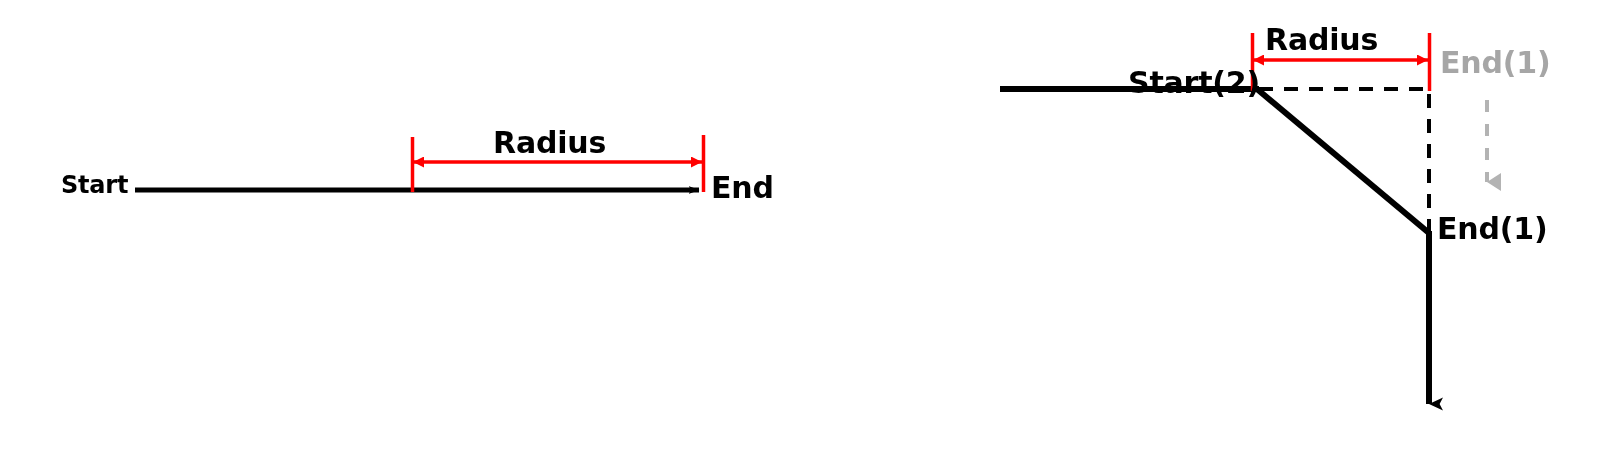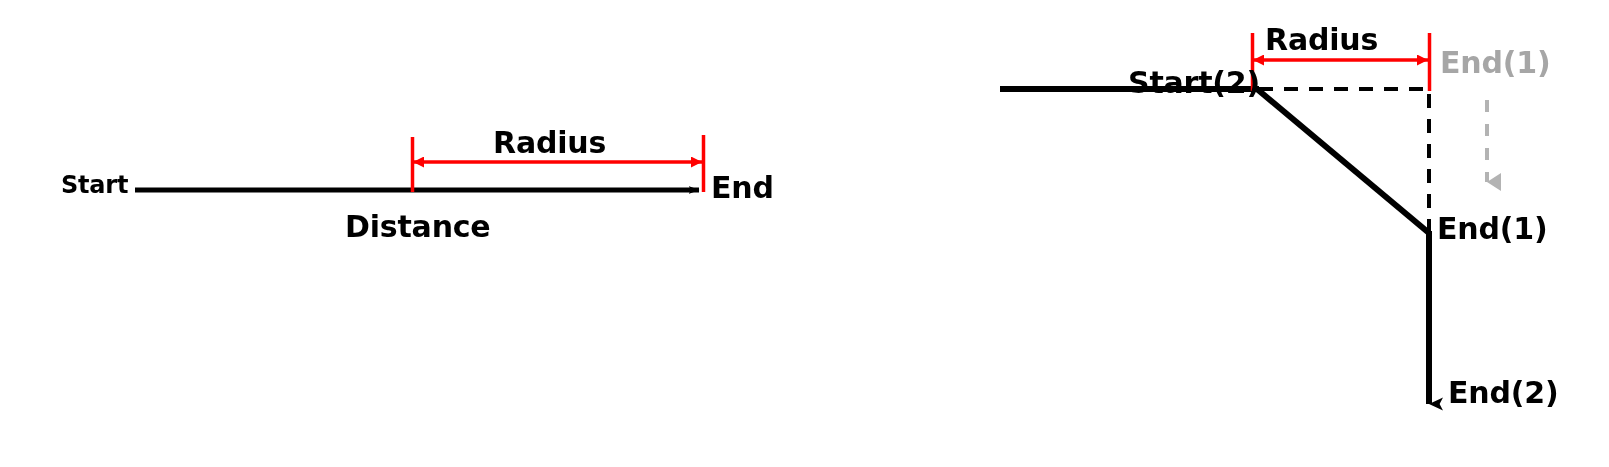--- a/index.html
+++ b/index.html
@@ -99,22 +99,20 @@
       <line x1="1429.5" y1="33" x2="1429.5" y2="91" stroke="#ff0000" stroke-width="3.5"></line>
 
       <line x1="1254" y1="60" x2="1428" y2="60" stroke="#ff0000" stroke-width="3.5" marker-start="url(#arrowRedStart)" marker-end="url(#arrowRedEnd)"></line>
 
       <line x1="1487" y1="100" x2="1487" y2="182" stroke="#b3b3b3" stroke-width="4" stroke-dasharray="12 12" marker-end="url(#arrowGrey)"></line>
     </g>
   </svg>
 
   <span class="lbl" id="lbl-start">Start</span>
   <span class="lbl" id="lbl-end">End</span>
-  <span class="lbl" id="lbl-distance">Distance</span>
   <span class="lbl" id="lbl-radius-1">Radius</span>
 
   <span class="lbl" id="lbl-start2">Start(2)</span>
   <span class="lbl" id="lbl-radius-2">Radius</span>
   <span class="lbl grey" id="lbl-end1-grey">End(1)</span>
   <span class="lbl" id="lbl-end1">End(1)</span>
-  <span class="lbl" id="lbl-end2">End(2)</span>
 
 </div>
 
 </body></html>

